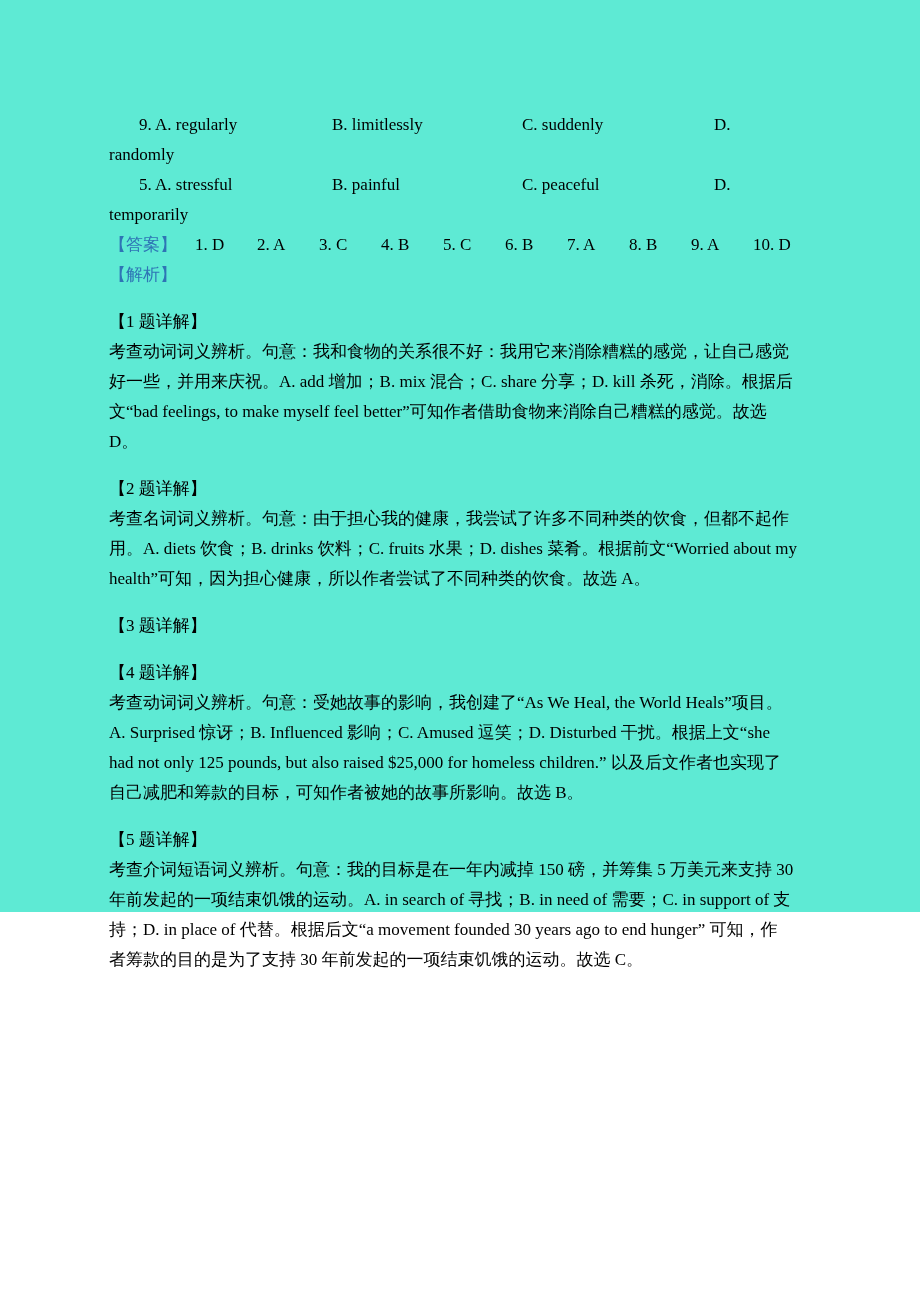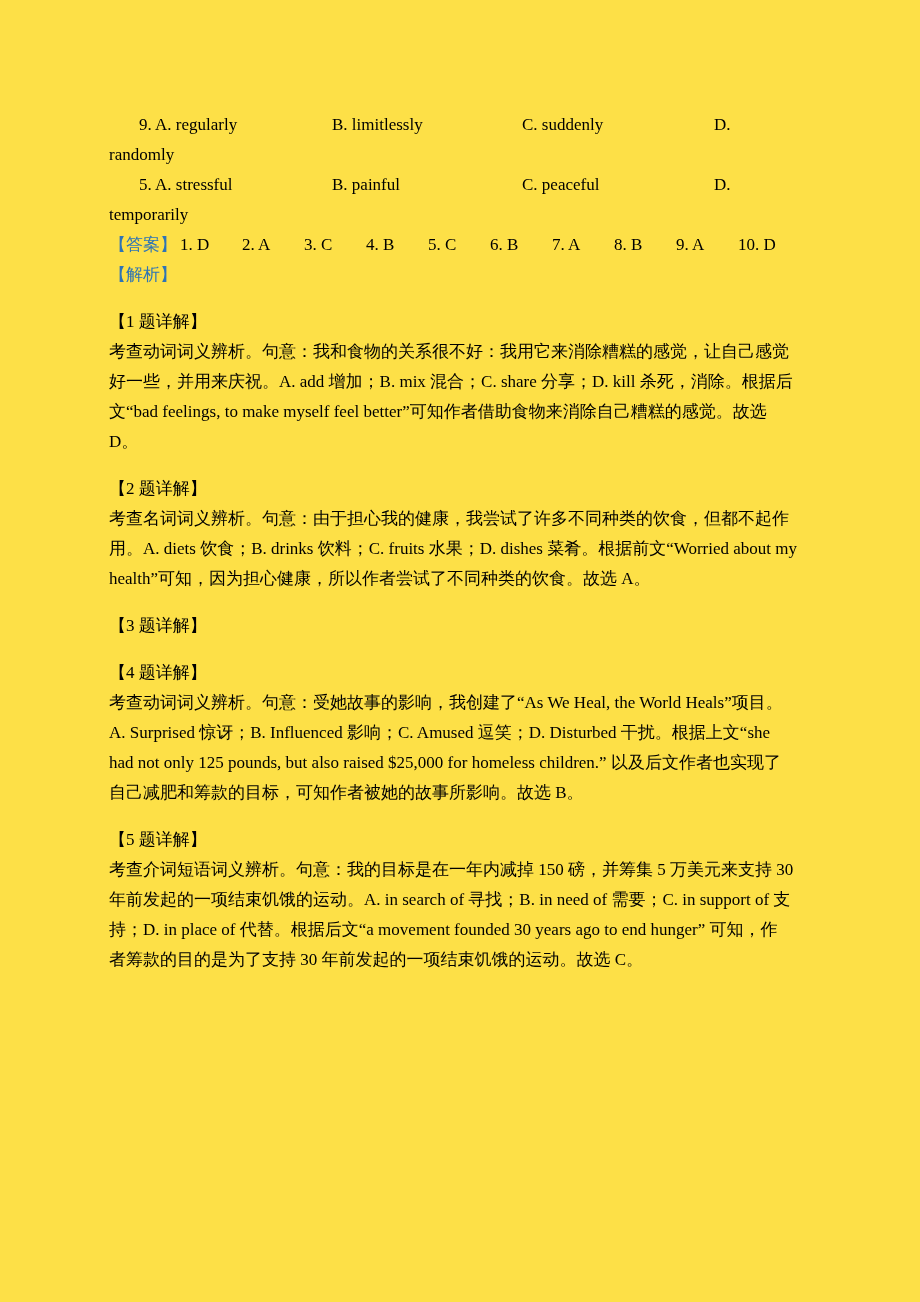--- a/index.html
+++ b/index.html
@@ -1,33 +1,33 @@
 <!DOCTYPE html>
 <html style="--accent: #2E74B5;"><head>
 <meta charset="utf-8">
 <style>
   html,body{margin:0;padding:0;}
   body{
     width:920px;height:1302px;background:#ffffff;overflow:hidden;
     font-family:"Liberation Serif","DejaVu Serif",serif;
     color:#000000;
   }
-  .page{position:relative;width:920px;height:1302px;background:#fde047;}
+  .page{position:relative;width:920px;height:912px;background:#5eead4;}
   .content{
     position:absolute;left:109px;top:110px;width:700px;
     font-size:17px;line-height:30px;
   }
   .opt-row{padding-left:30px;white-space:nowrap;}
   .opt-col1{display:inline-block;width:193px;vertical-align:top;}
   .opt-col2{display:inline-block;width:190px;vertical-align:top;}
   .opt-col3{display:inline-block;width:192px;vertical-align:top;}
   .opt-col4{display:inline-block;vertical-align:top;}
   .opt-cont{padding-left:0;}
   .answers-line{white-space:nowrap;}
-  .ans-label{display:inline-block;margin-right:3px;}
+  .ans-label{display:inline-block;margin-right:18px;}
   .ans-item{display:inline-block;width:62px;font-family:Liberation Serif, serif;}
   .ans-item.last{width:auto;}
   .blue{color:var(--accent,#2E74B5);}
   .heading{margin-top:17px;}
   .para{white-space:pre;}
 </style>
 </head>
 <body>
 
 <div class="page">

